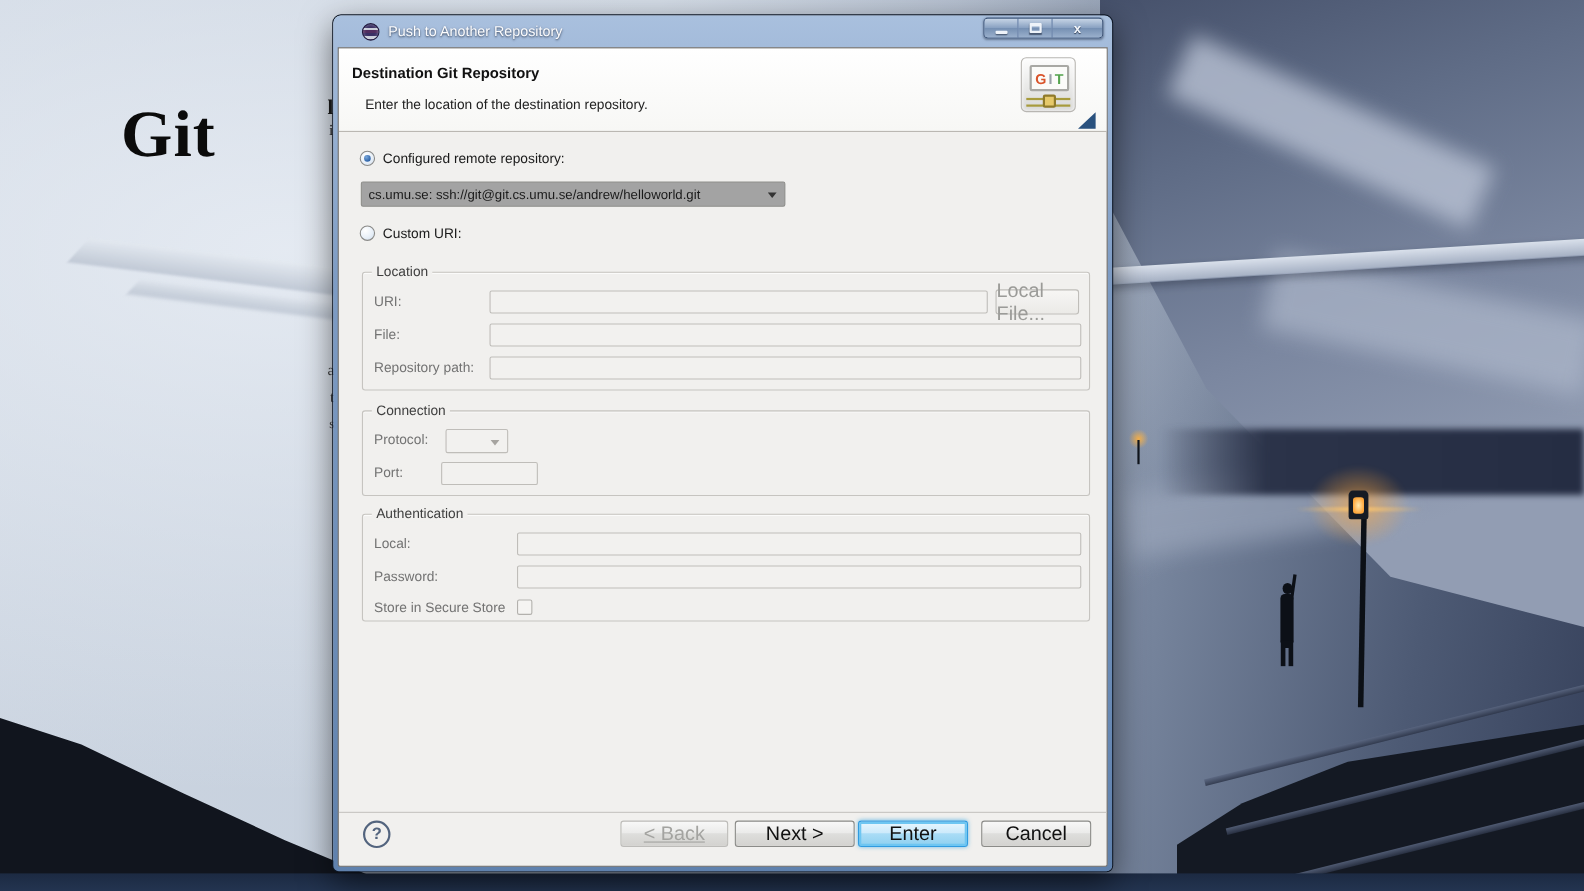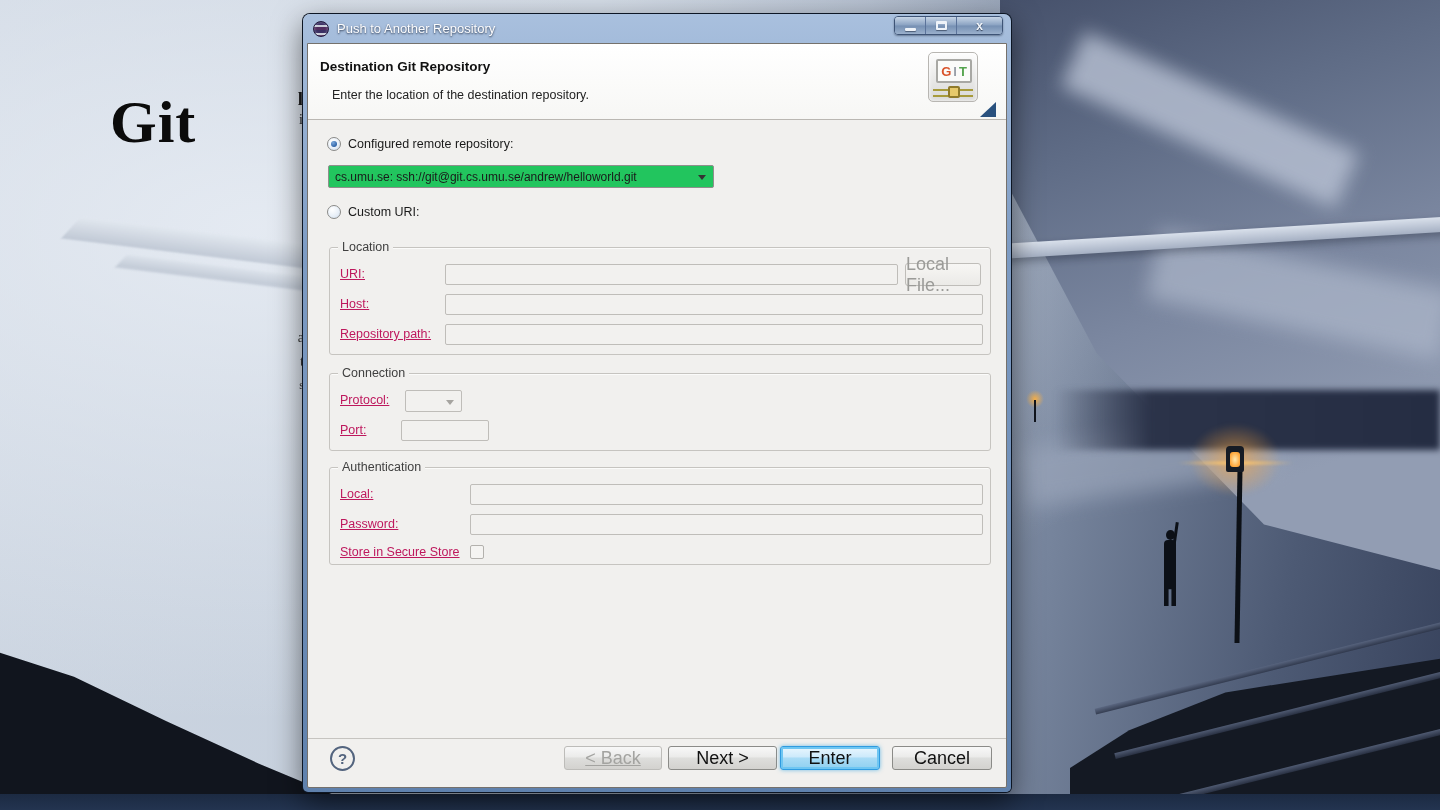--- a/index.html
+++ b/index.html
@@ -69,21 +69,21 @@
   .frag-1 { left:290px; top:112px; font-size:14px; }
   .frag-2 { left:291px; top:330px; font-size:14px; color:#3a3a3a; }
   .frag-3 { left:291px; top:354px; font-size:14px; color:#3a3a3a; }
   .frag-4 { left:291px; top:378px; font-size:12px; color:#3a3a3a; }
 
   
   .dialog { position:absolute; left:303px; top:14px; width:708px; height:778px; z-index:10;
             border-radius:7px 7px 5px 5px;
             background:linear-gradient(#a9c0de 0%, #7e9cc4 30%, #5f81ad 100%);
             box-shadow:0 0 0 1px #0d1624, 0 10px 30px rgba(0,0,0,.55); }
-  .titlebar { position:relative; height:29px; display:flex; align-items:center; padding:0 10px; }
+  .titlebar { position:relative; height:29px; display:flex; align-items:center; padding:0 10px;margin-left:16px; }
   .eclipse-icon { width:16px; height:16px; border-radius:50%; flex:0 0 16px;
             background:repeating-linear-gradient(180deg,#3a2f63 0 3px,#c8ccd8 3px 5px,#512d5e 5px 8px);
             border:1px solid #221a3d; box-shadow:inset 0 0 3px rgba(255,255,255,.4); }
   .title-text { margin-left:8px; color:#fdfdfe; font-size:13px; text-shadow:0 1px 2px rgba(10,20,40,.8); }
   .win-btns { position:absolute; top:2px; right:8px; display:flex; height:19px;
             border:1px solid #3e5476; border-radius:4px; overflow:hidden;
             box-shadow:0 1px 2px rgba(10,20,40,.4); }
   .win-btn { width:31px; height:100%; display:flex; align-items:center; justify-content:center;
             background:linear-gradient(#c7d5e6,#8aa2c2 48%,#7690b3 52%,#9ab0cc);
             border-right:1px solid #5b739a; cursor:default; }
@@ -119,34 +119,34 @@
 
   .radio { position:absolute; width:14px; height:14px; border-radius:50%;
             border:1px solid #8a8a88; background:radial-gradient(circle at 35% 30%, #ffffff, #e9f0f8 55%, #cfdcec); }
   .radio.selected::after { content:""; position:absolute; left:3px; top:3px; width:6px; height:6px; border-radius:50%;
             background:radial-gradient(circle at 35% 30%, #7aa8dc, #2f64a8 70%); }
   .radio1 { left:19px; top:16px; }
   .radio2 { left:19px; top:84px; }
   .radio-label-1 { position:absolute; left:40px; top:16px; }
   .radio-label-2 { position:absolute; left:40px; top:84px; }
 
-  .combo { position:absolute; left:20px; top:44px; width:386px; height:23px; background:#22c55e;
+  .combo { position:absolute; left:20px; top:44px; width:386px; height:23px; background:#a3a3a3;
             border:1px solid #8f8f8c; border-radius:2px; display:flex; align-items:center; padding:0 22px 0 6px; }
   .combo-text { font-size:12px; white-space:nowrap; overflow:hidden; }
   .combo-arrow { position:absolute; right:7px; top:9px; width:0; height:0;
             border-left:4px solid transparent; border-right:4px solid transparent; border-top:5px solid #333; }
 
   .group { position:absolute; left:21px; width:662px; border:1px solid #c6c4c0; border-radius:3px;
             box-shadow:inset 0 1px 0 rgba(255,255,255,.7); }
   .group-legend { position:absolute; top:-8px; left:8px; background:#f1f0ee; padding:0 4px; font-size:12.5px; color:#404040; }
   .grp-location { top:126px; height:108px; }
   .grp-connection { top:252px; height:78px; }
   .grp-auth { top:346px; height:98px; }
 
-  .fld-label { position:absolute; color:#be185d; font-size:12.5px;text-decoration:underline; }
+  .fld-label { position:absolute; color:#737373; font-size:12.5px; }
   .txt { position:absolute; height:21px; background:#f2f1ef; border:1px solid #bfbdb9; border-radius:2px;
             font-size:12px; color:#555; padding:0 5px; font-family:"Liberation Sans", sans-serif; }
   .txt:disabled { background:#f2f1ef; color:#888; }
 
   .btn { display:flex; align-items:center; justify-content:center; font-size:18px; color:#111;
             background:linear-gradient(#f8f8f8,#ebebea 45%,#dededc 50%,#d3d2cf); border:1px solid #8b8b88;
             border-radius:3px; position:absolute; height:24px; cursor:default; }
   .btn-localfile { left:575px; top:15px; width:76px; height:23px; color:#9b9b98; border-color:#bfbdb9;
             background:linear-gradient(#f7f6f4,#ebeae7); }
 
@@ -253,21 +253,21 @@
         </div>
 
         <div class="radio radio2"></div>
         <div class="radio-label-2">Custom URI:</div>
 
         <div class="group grp-location">
           <div class="group-legend">Location</div>
           <div class="fld-label" style="left:10px; top:19px;">URI:</div>
           <input class="txt" style="left: 115px; top: 16px; width: 453px;" disabled="" value="">
           <div class="btn btn-localfile">Local File...</div>
-          <div class="fld-label" style="left:10px; top:49px;">Host:</div>
+          <div class="fld-label" style="left:10px; top:49px;">File:</div>
           <input class="txt" style="left: 115px; top: 46px; width: 538px;" disabled="" value="">
           <div class="fld-label" style="left:10px; top:79px;">Repository path:</div>
           <input class="txt" style="left: 115px; top: 76px; width: 538px;" disabled="" value="">
         </div>
 
         <div class="group grp-connection">
           <div class="group-legend">Connection</div>
           <div class="fld-label" style="left:10px; top:19px;">Protocol:</div>
           <div class="mini-combo">
             <span class="combo-arrow"></span>

